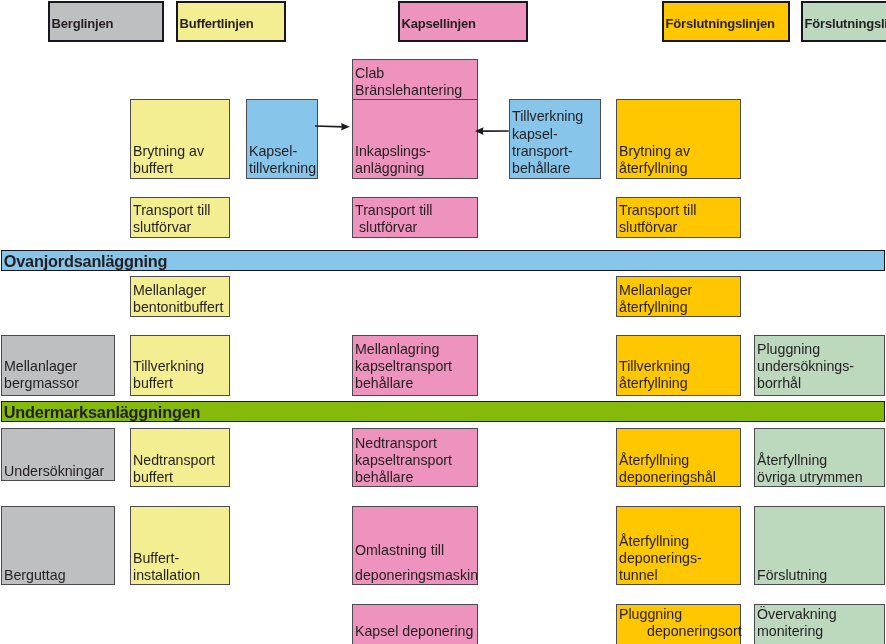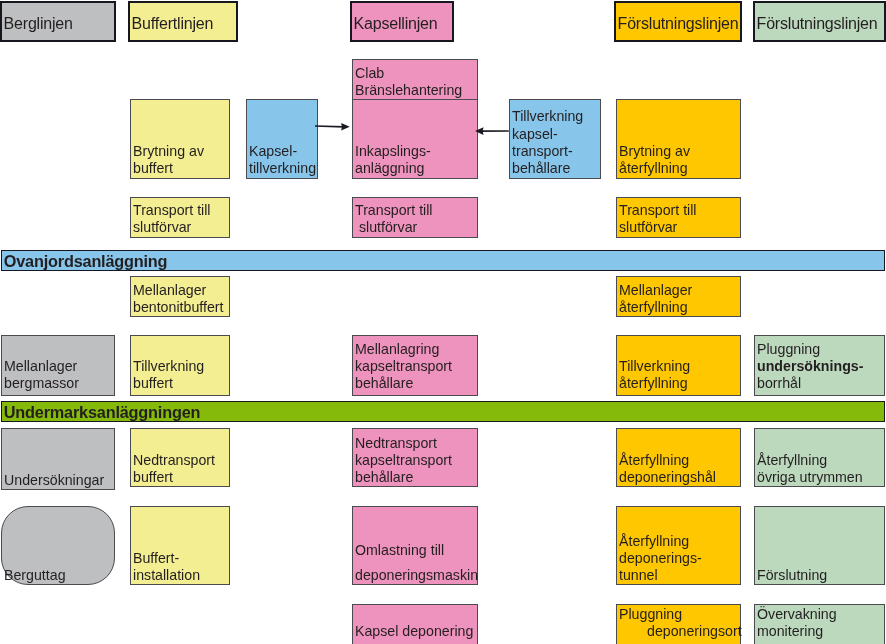--- a/index.html
+++ b/index.html
@@ -3,38 +3,38 @@
 <meta charset="utf-8">
 <style>
   html,body{margin:0;padding:0;background:#fff;}
   body{width:886px;height:644px;overflow:hidden;
        font-family:"Liberation Sans", sans-serif;
        -webkit-font-smoothing:antialiased;}
   #canvas{position:relative;width:886px;height:644px;background:#fff;}
   .box{position:absolute;box-sizing:border-box;border:1px solid #4a4a4f;
        font-size:14.2px;line-height:17.4px;color:#231f20;
        padding:0 0 1.2px 2.0px;display:flex;flex-direction:column;justify-content:flex-end;}
-  .hdr{border:2.5px solid #17171f;font-weight:normal;justify-content:center;
-       font-size:16px;letter-spacing:-0.2px;padding:4.6px 0 0 1.6px;}
+  .hdr{border:2.5px solid #17171f;font-weight:bold;justify-content:center;
+       font-size:13px;letter-spacing:-0.2px;padding:4.6px 0 0 1.6px;margin-left:48px;}
   .band{border:1px solid #17171f;font-weight:bold;justify-content:center;
         padding:3px 0 0 1.8px;font-size:16.3px;letter-spacing:-0.2px;}
   .box span{display:block;white-space:pre;}
   svg.arrow{position:absolute;overflow:visible;}
 </style>
 </head>
 <body>
 
 <div id="canvas">
     <div class="box hdr" style="left: 0px; top: 1px; width: 116px; height: 41px; background: rgb(190, 191, 193);">
       <span>Berglinjen</span>
     </div>
     <div class="box hdr" style="left: 128px; top: 1px; width: 110px; height: 41px; background: rgb(244, 238, 146);">
       <span>Buffertlinjen</span>
     </div>
-    <div class="box hdr" style="left: 350px; top: 1px; width: 104px; height: 41px; background: rgb(238, 147, 189);">
+    <div class="box hdr" style="left: 350px; top: 1px; width: 130px; height: 41px; background: rgb(238, 147, 189);">
       <span>Kapsellinjen</span>
     </div>
     <div class="box hdr" style="left: 614px; top: 1px; width: 128px; height: 41px; background: rgb(255, 199, 0);">
       <span>Förslutningslinjen</span>
     </div>
     <div class="box hdr" style="left: 753px; top: 1px; width: 133.2px; height: 41px; background: rgb(188, 217, 190);">
       <span>Förslutningslinjen</span>
     </div>
     <div class="box band" style="left: 1px; top: 250px; width: 884px; height: 21px; background: rgb(135, 197, 234);">
       <span>Ovanjordsanläggning</span>
@@ -100,44 +100,44 @@
       <span style="position: relative; top: -1px;">Mellanlagring</span>
       <span style="position: relative; top: -1px;">kapseltransport</span>
       <span style="position: relative; top: -1px;">behållare</span>
     </div>
     <div class="box" style="left: 616px; top: 335px; width: 125px; height: 61px; background: rgb(255, 199, 0);">
       <span style="position: relative; top: -1px;">Tillverkning</span>
       <span style="position: relative; top: -1px;">återfyllning</span>
     </div>
     <div class="box" style="left: 754px; top: 335px; width: 131px; height: 61px; background: rgb(188, 217, 190);">
       <span style="position: relative; top: -1px;">Pluggning</span>
-      <span style="position: relative; top: -1px; font-weight: bold;">undersöknings-</span>
+      <span style="position: relative; top: -1px;">undersöknings-</span>
       <span style="position: relative; top: -1px;">borrhål</span>
     </div>
-    <div class="box" style="left: 1px; top: 428px; width: 114px; height: 62px; background: rgb(190, 191, 193);">
+    <div class="box" style="left: 1px; top: 428px; width: 114px; height: 53px; background: rgb(190, 191, 193);">
       <span style="position: relative; top: 2px;">Undersökningar</span>
     </div>
     <div class="box" style="left: 130px; top: 428px; width: 100px; height: 59px; background: rgb(244, 238, 146);">
       <span style="position: relative; top: 2px;">Nedtransport</span>
       <span style="position: relative; top: 2px;">buffert</span>
     </div>
     <div class="box" style="left: 352px; top: 428px; width: 126px; height: 59px; background: rgb(238, 147, 189);">
       <span style="position: relative; top: 2px;">Nedtransport</span>
       <span style="position: relative; top: 2px;">kapseltransport</span>
       <span style="position: relative; top: 2px;">behållare</span>
     </div>
     <div class="box" style="left: 616px; top: 428px; width: 125px; height: 59px; background: rgb(255, 199, 0);">
       <span style="position: relative; top: 2px;">Återfyllning</span>
       <span style="position: relative; top: 2px;">deponeringshål</span>
     </div>
     <div class="box" style="left: 754px; top: 428px; width: 131px; height: 59px; background: rgb(188, 217, 190);">
       <span style="position: relative; top: 2px;">Återfyllning</span>
       <span style="position: relative; top: 2px;">övriga utrymmen</span>
     </div>
-    <div class="box" style="left: 1px; top: 506px; width: 114px; height: 79px; background: rgb(190, 191, 193); border-radius: 27px;">
+    <div class="box" style="left: 1px; top: 506px; width: 114px; height: 79px; background: rgb(190, 191, 193);">
       <span style="position: relative; top: 2px;">Berguttag</span>
     </div>
     <div class="box" style="left: 130px; top: 506px; width: 100px; height: 79px; background: rgb(244, 238, 146);">
       <span style="position: relative; top: 2px;">Buffert-</span>
       <span style="position: relative; top: 2px;">installation</span>
     </div>
     <div class="box" style="left: 352px; top: 506px; width: 126px; height: 79px; background: rgb(238, 147, 189);">
       <span style="position: relative; top: 2px;">Omlastning till</span>
       <span style="position: relative; top: 2px; margin-top: 8px;">deponeringsmaskin</span>
     </div>

